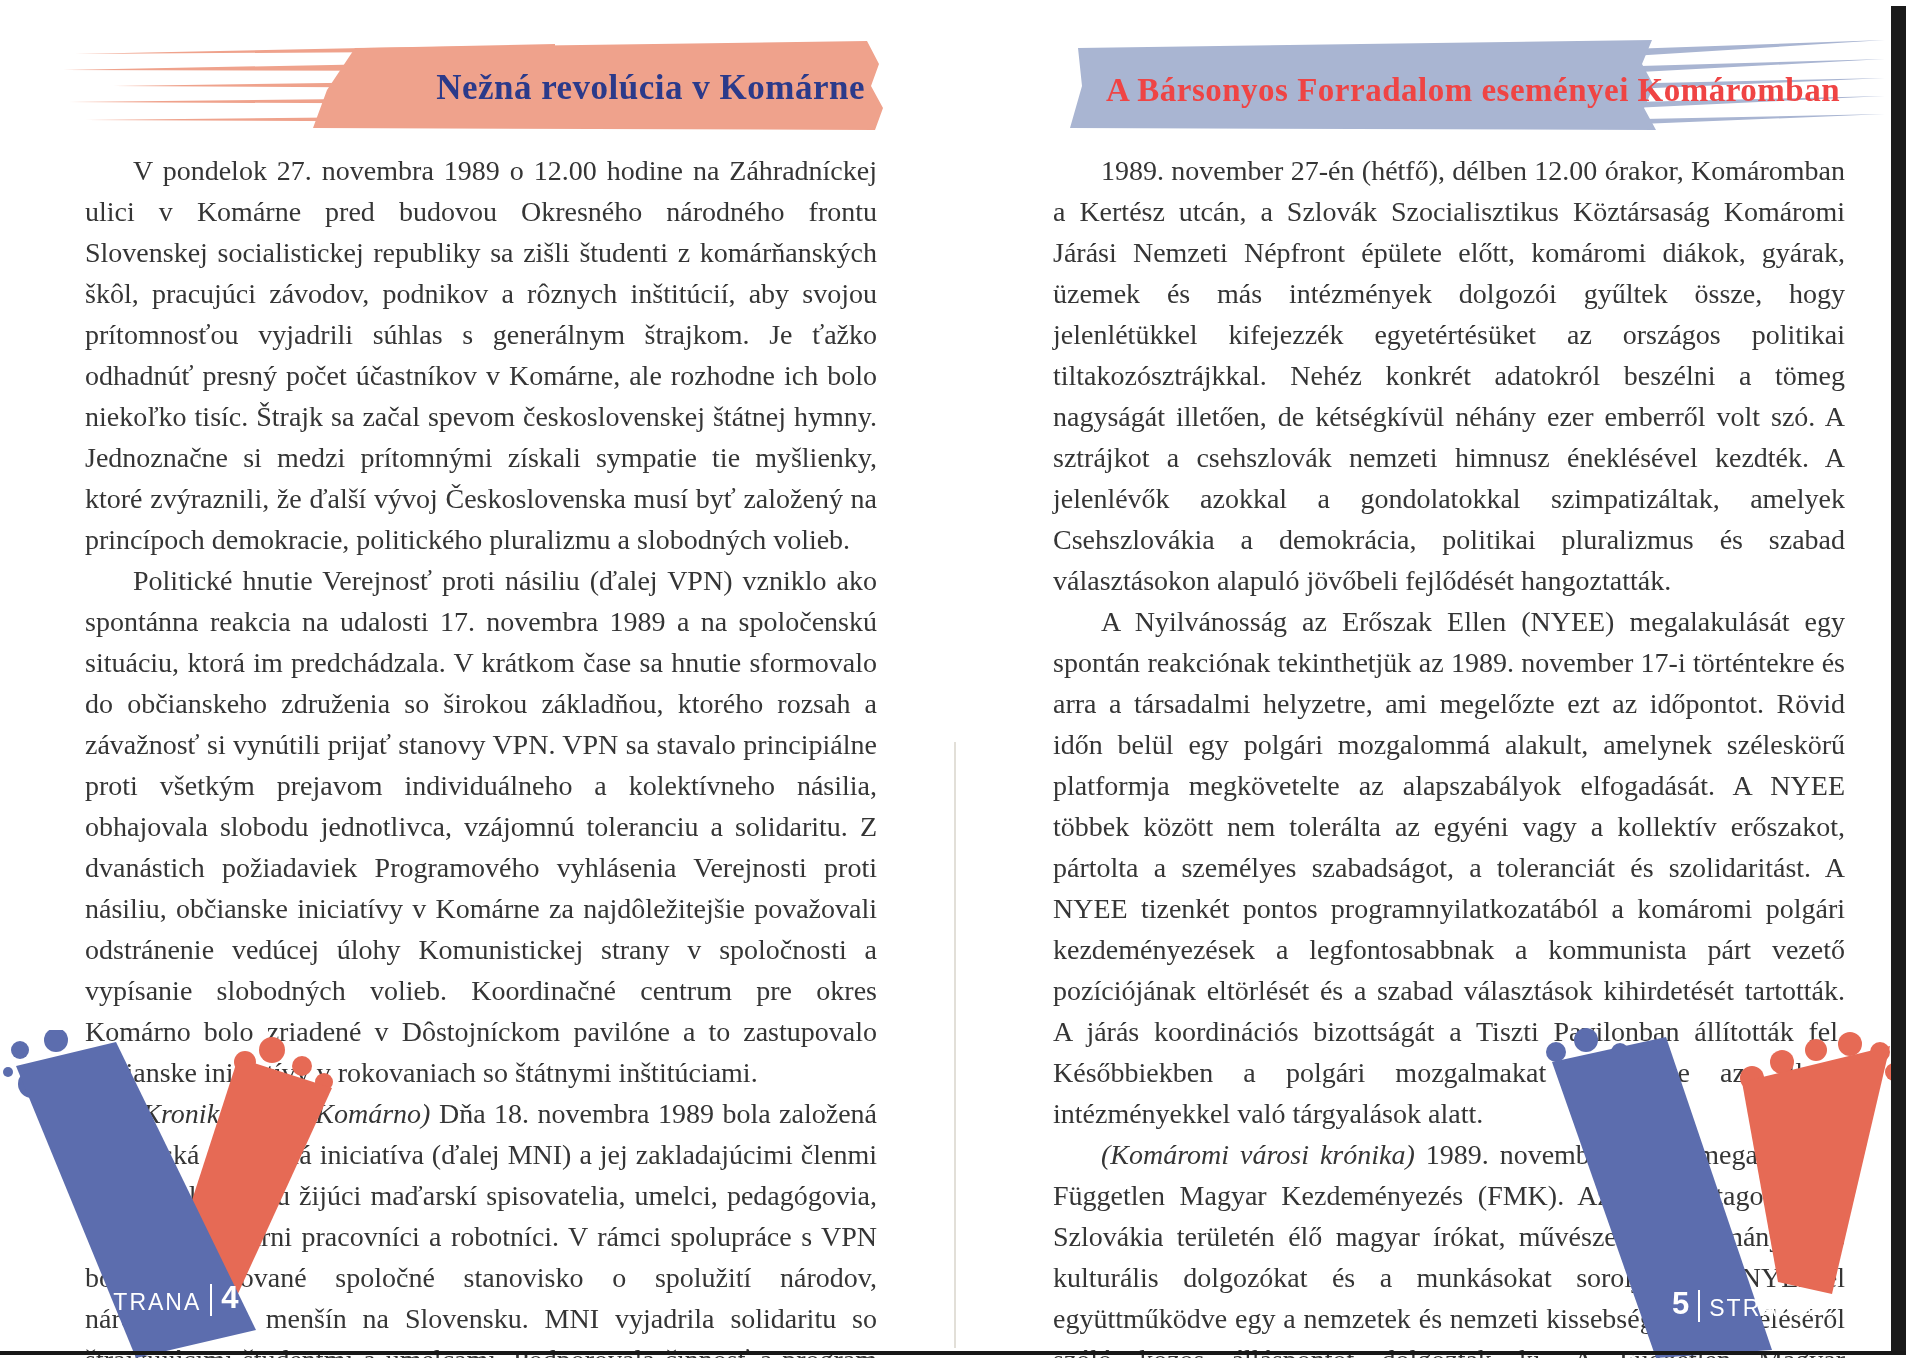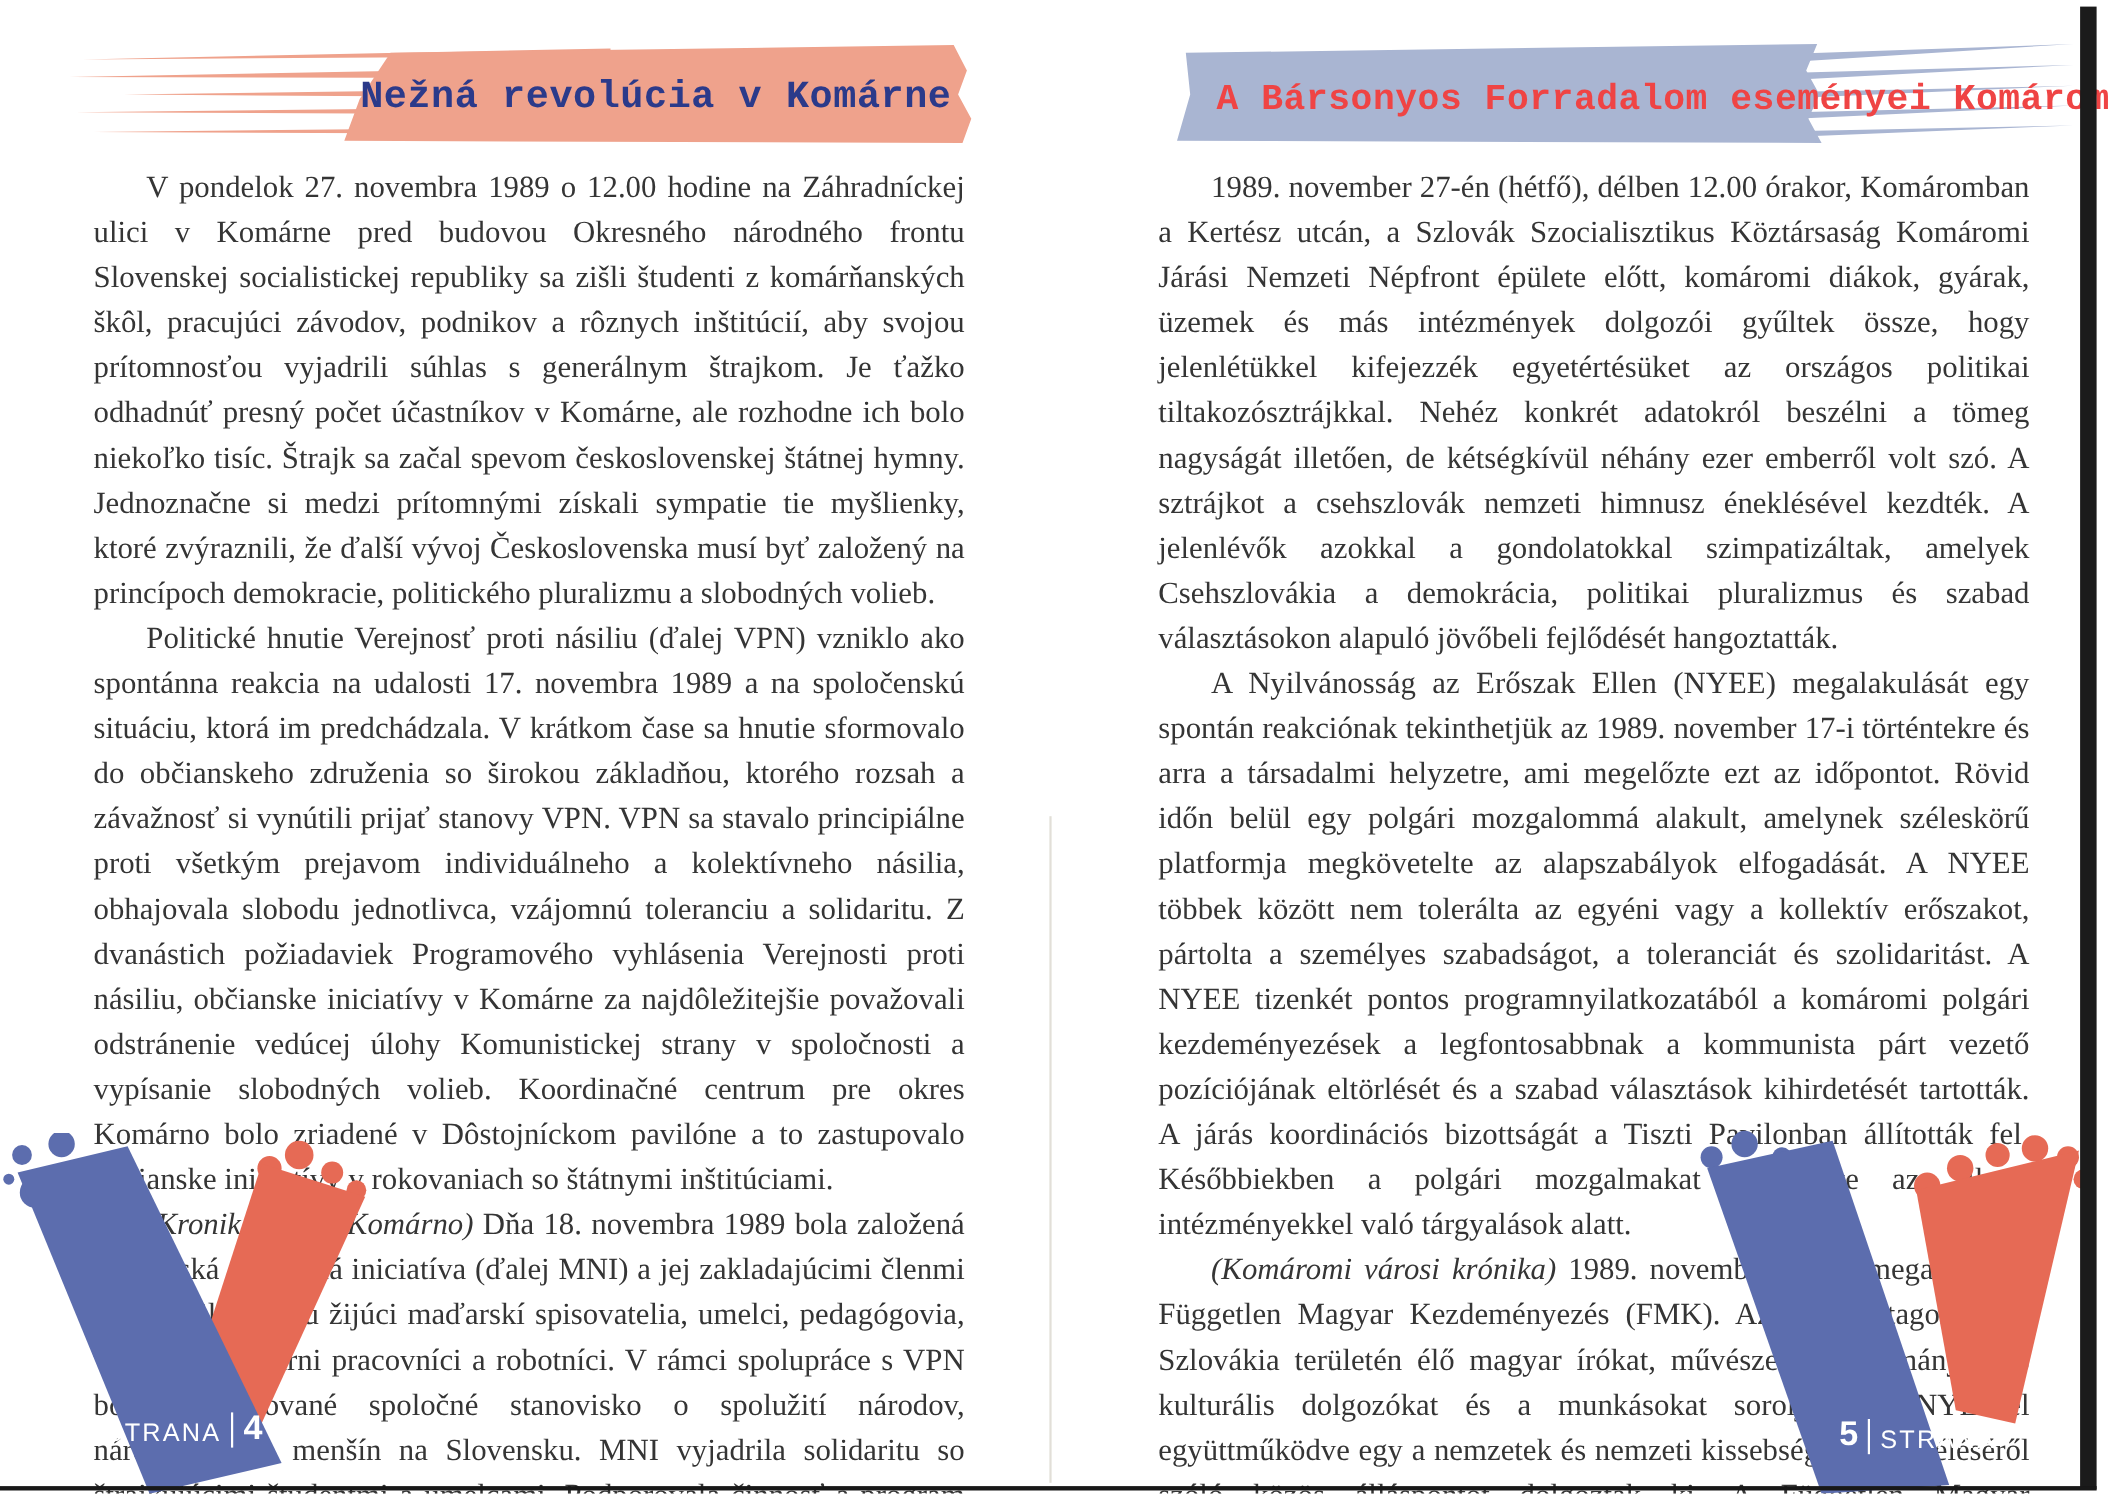--- a/index.html
+++ b/index.html
@@ -9,21 +9,21 @@
   }
   
   .scan-right-band{position:absolute;left:1891px;top:6px;width:15px;height:1348px;background:#1b1b1b;}
   .scan-bottom-line{position:absolute;left:0;top:1351px;width:1906px;height:4px;background:#181818;}
   .gutter-line{position:absolute;left:954px;top:742px;width:2px;height:606px;background:#e2dfd8;}
 
   
   .band-svg{position:absolute;}
   .title{
     position:absolute;font-weight:bold;font-size:35px;letter-spacing:0.5px;
-    font-family:Liberation Mono, monospace;white-space:nowrap;
+    font-family:Liberation Serif, serif;white-space:nowrap;
   }
   .title-left{left:55px;top:68px;width:810px;text-align:right;color:#2b3a8a;padding-right:18px;}
   .title-right{left:1106px;top:72px;width:760px;text-align:left;color:#ef4444;font-size:33px;}
 
   
   .body-col{position:absolute;top:150px;width:792px;font-size:28px;line-height:41px;text-align:justify;}
   .body-left{left:85px;}
   .body-right{left:1053px;}
   .para{margin:0;text-indent:48px;font-family:Liberation Serif, serif;}
   .lead-italic{font-style:italic;}

